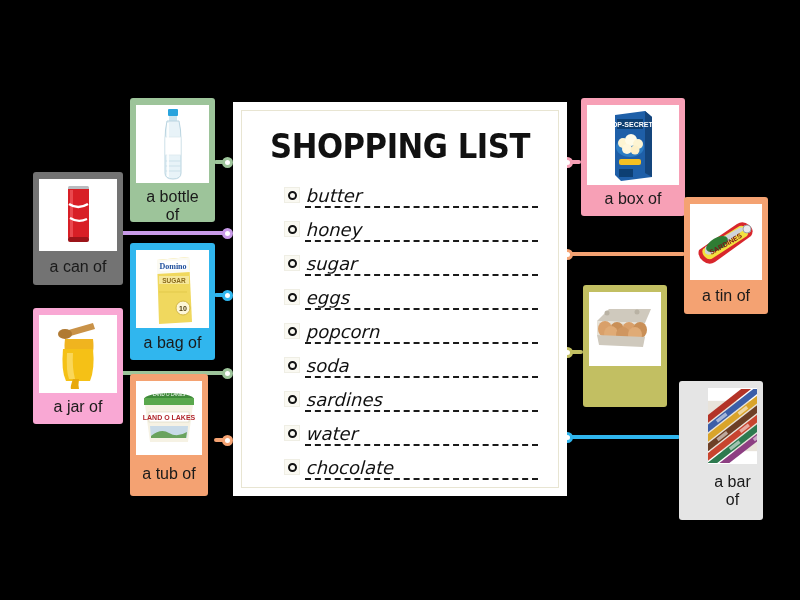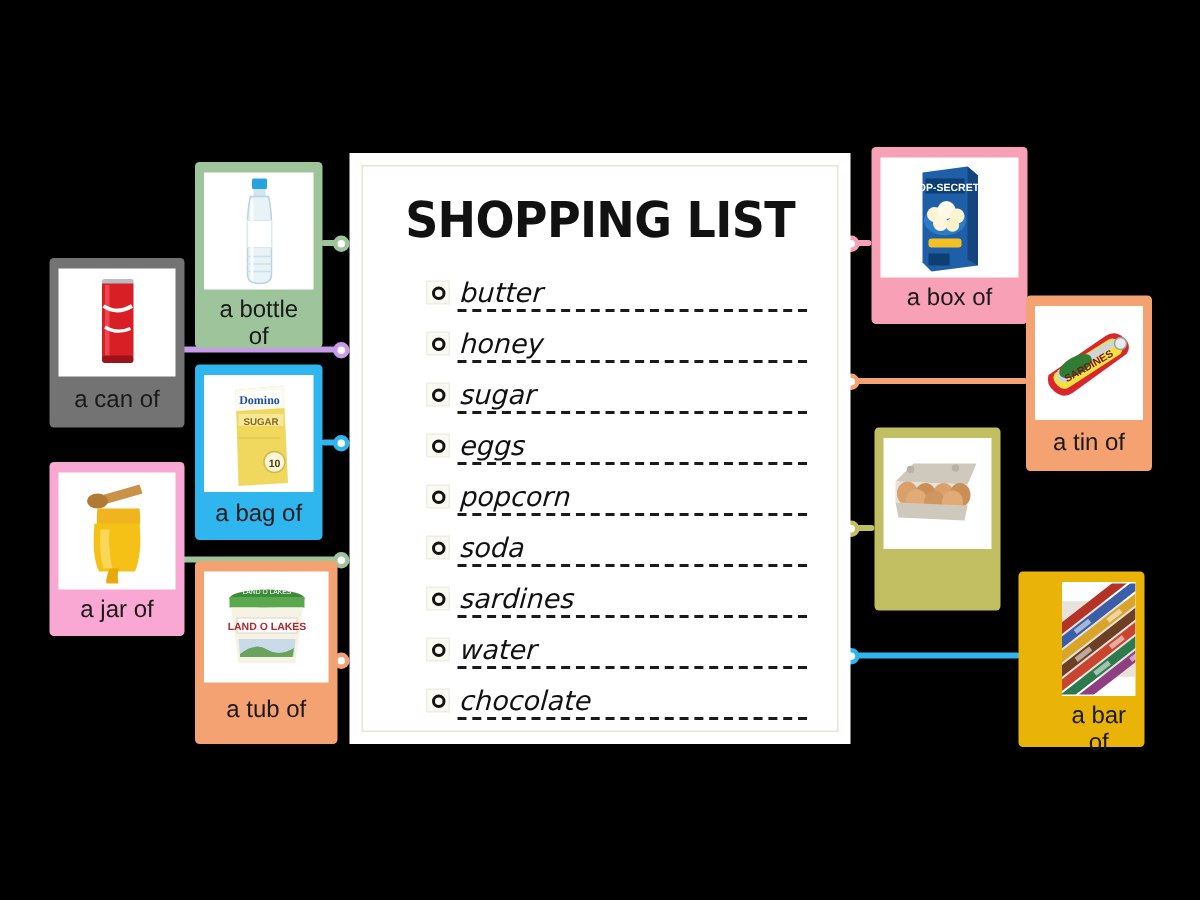--- a/index.html
+++ b/index.html
@@ -181,21 +181,21 @@
   </div>
 
   <div class="conn right-anchor" style="left:567px; top:350px; width:16px; background:#c2bf62; color:#c2bf62;">
     <span class="dot"></span>
   </div>
 
   <div class="conn right-anchor" style="left:567px; top:435px; width:113px; background:#30b6ee; color:#30b6ee;">
     <span class="dot"></span>
   </div>
 
-  <div class="card" style="left:130px; top:98px; width:85px; height:124px; background:#9dc49a;margin-top:10px;">
+  <div class="card" style="left:130px; top:98px; width:85px; height:124px; background:#9dc49a;">
     <div class="photo" style="height:78px;">
       <svg width="38" height="74" viewBox="0 0 38 74" aria-hidden="true">
         <rect x="14" y="2" width="10" height="7" rx="1" fill="#29a3dd"></rect>
         <rect x="15" y="9" width="8" height="5" fill="#cfe5ef"></rect>
         <path d="M13 14 Q11 22 11 34 L11 66 Q11 72 19 72 Q27 72 27 66 L27 34 Q27 22 25 14 Z" fill="#e8f3f8" stroke="#b9d4e0" stroke-width="1"></path>
         <rect x="11" y="30" width="16" height="18" fill="#ffffff" stroke="#dbe8ee" stroke-width="0.8"></rect>
         <path d="M11 54 h16 M11 59 h16 M11 64 h16" stroke="#cbe0e9" stroke-width="1" fill="none"></path>
         <path d="M14 16 L14 70" stroke="#ffffff" stroke-width="2" opacity="0.85"></path>
       </svg>
     </div>
@@ -240,21 +240,21 @@
         <ellipse cx="16" cy="17" rx="7" ry="5" fill="#b07a33"></ellipse>
         <path d="M16 22 q-1 8 0 12 h28 q1 -4 0 -12 Z" fill="#f0b41f"></path>
         <path d="M14 32 q-2 22 3 32 h24 q5 -12 3 -32 Z" fill="#f5c116"></path>
         <path d="M18 36 q-1 18 2 26 h6 q-3 -12 -2 -26 Z" fill="#fbdc6a" opacity="0.8"></path>
         <path d="M24 62 q-3 8 -2 10 h8 q-1 -4 0 -10 Z" fill="#e8a90d"></path>
       </svg>
     </div>
     <div class="caption">a jar of</div>
   </div>
 
-  <div class="card" style="left:130px; top:374px; width:95px; height:122px; background:#f4a272;">
+  <div class="card" style="left:130px; top:374px; width:78px; height:122px; background:#f4a272;">
     <div class="photo" style="height:74px;">
       <svg width="62" height="60" viewBox="0 0 62 60" aria-hidden="true">
         <ellipse cx="31" cy="11" rx="25" ry="6" fill="#3f8a3a"></ellipse>
         <rect x="6" y="10" width="50" height="7" fill="#5aa84d"></rect>
         <path d="M7 17 L12 54 h38 l5 -37 Z" fill="#f6f2e4"></path>
         <rect x="11" y="24" width="40" height="10" fill="#ffffff" stroke="#d8d2bd" stroke-width="0.6"></rect>
         <text x="31" y="32" font-family="Liberation Sans, sans-serif" font-size="7" font-weight="bold" fill="#b2272e" text-anchor="middle">LAND O LAKES</text>
         <path d="M12 38 L50 38 L49 50 L13 50 Z" fill="#c9dbe8"></path>
         <path d="M13 48 q10 -8 18 -3 q8 5 18 -1 l-1 6 H13 Z" fill="#6aa35e"></path>
         <text x="31" y="8" font-family="Liberation Sans, sans-serif" font-size="4.5" fill="#ffffff" text-anchor="middle">LAND O LAKES</text>
@@ -309,21 +309,21 @@
         <ellipse cx="20" cy="29" rx="7" ry="8" fill="#e0ab76"></ellipse>
         <ellipse cx="32" cy="30" rx="7" ry="8" fill="#cf9660"></ellipse>
         <ellipse cx="44" cy="30" rx="7" ry="8" fill="#e0ab76"></ellipse>
         <path d="M6 30 L54 32 L52 42 L8 40 Z" fill="#cfc9bd"></path>
         <circle cx="16" cy="8" r="2.5" fill="#b9b2a4"></circle>
         <circle cx="46" cy="7" r="2.5" fill="#b9b2a4"></circle>
       </svg>
     </div>
   </div>
 
-  <div class="card" style="left:679px; top:381px; width:84px; height:117px; background:#eab308;padding-left:29px;">
+  <div class="card" style="left:679px; top:381px; width:84px; height:139px; background:#e5e5e5;padding-left:29px;">
     <div class="photo" style="height:76px;">
       <svg width="72" height="74" viewBox="0 0 72 74" aria-hidden="true">
         <rect x="0" y="0" width="72" height="74" fill="#e8e3da"></rect>
         <g transform="rotate(-38 36 37)">
           <rect x="-30" y="2" width="130" height="9" fill="#b33327"></rect>
           <rect x="-30" y="13" width="130" height="9" fill="#3b5ea8"></rect>
           <rect x="-30" y="24" width="130" height="9" fill="#d9a42a"></rect>
           <rect x="-30" y="35" width="130" height="9" fill="#6d4026"></rect>
           <rect x="-30" y="46" width="130" height="9" fill="#c8452f"></rect>
           <rect x="-30" y="57" width="130" height="9" fill="#2e7a4f"></rect>

